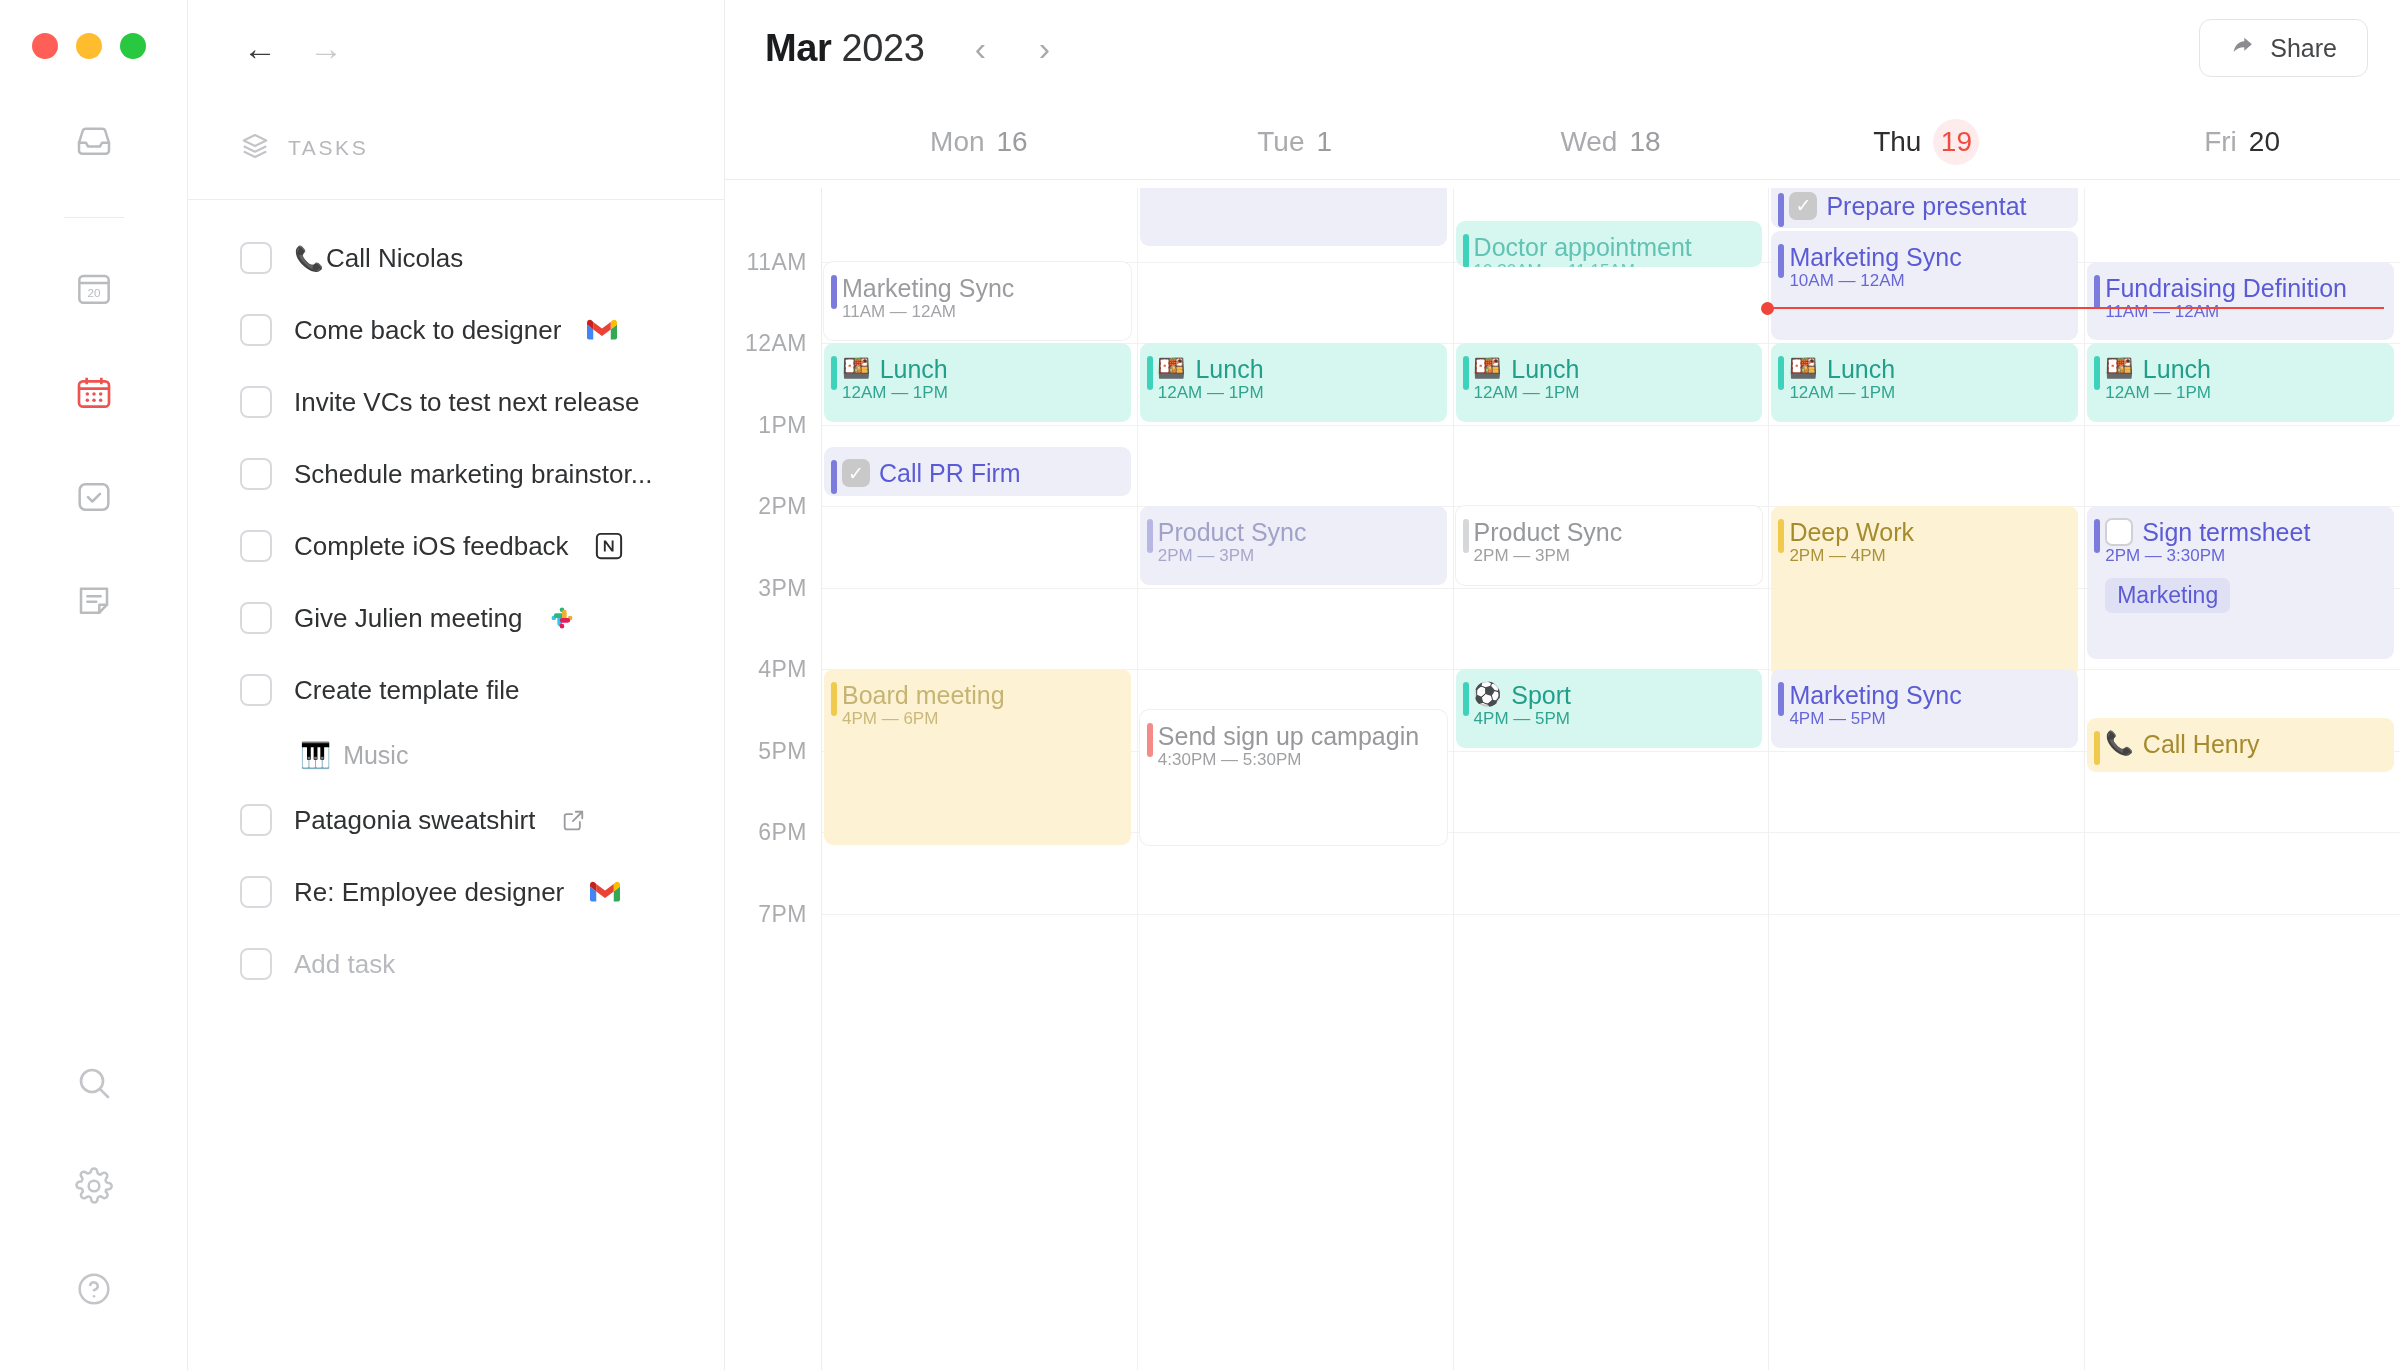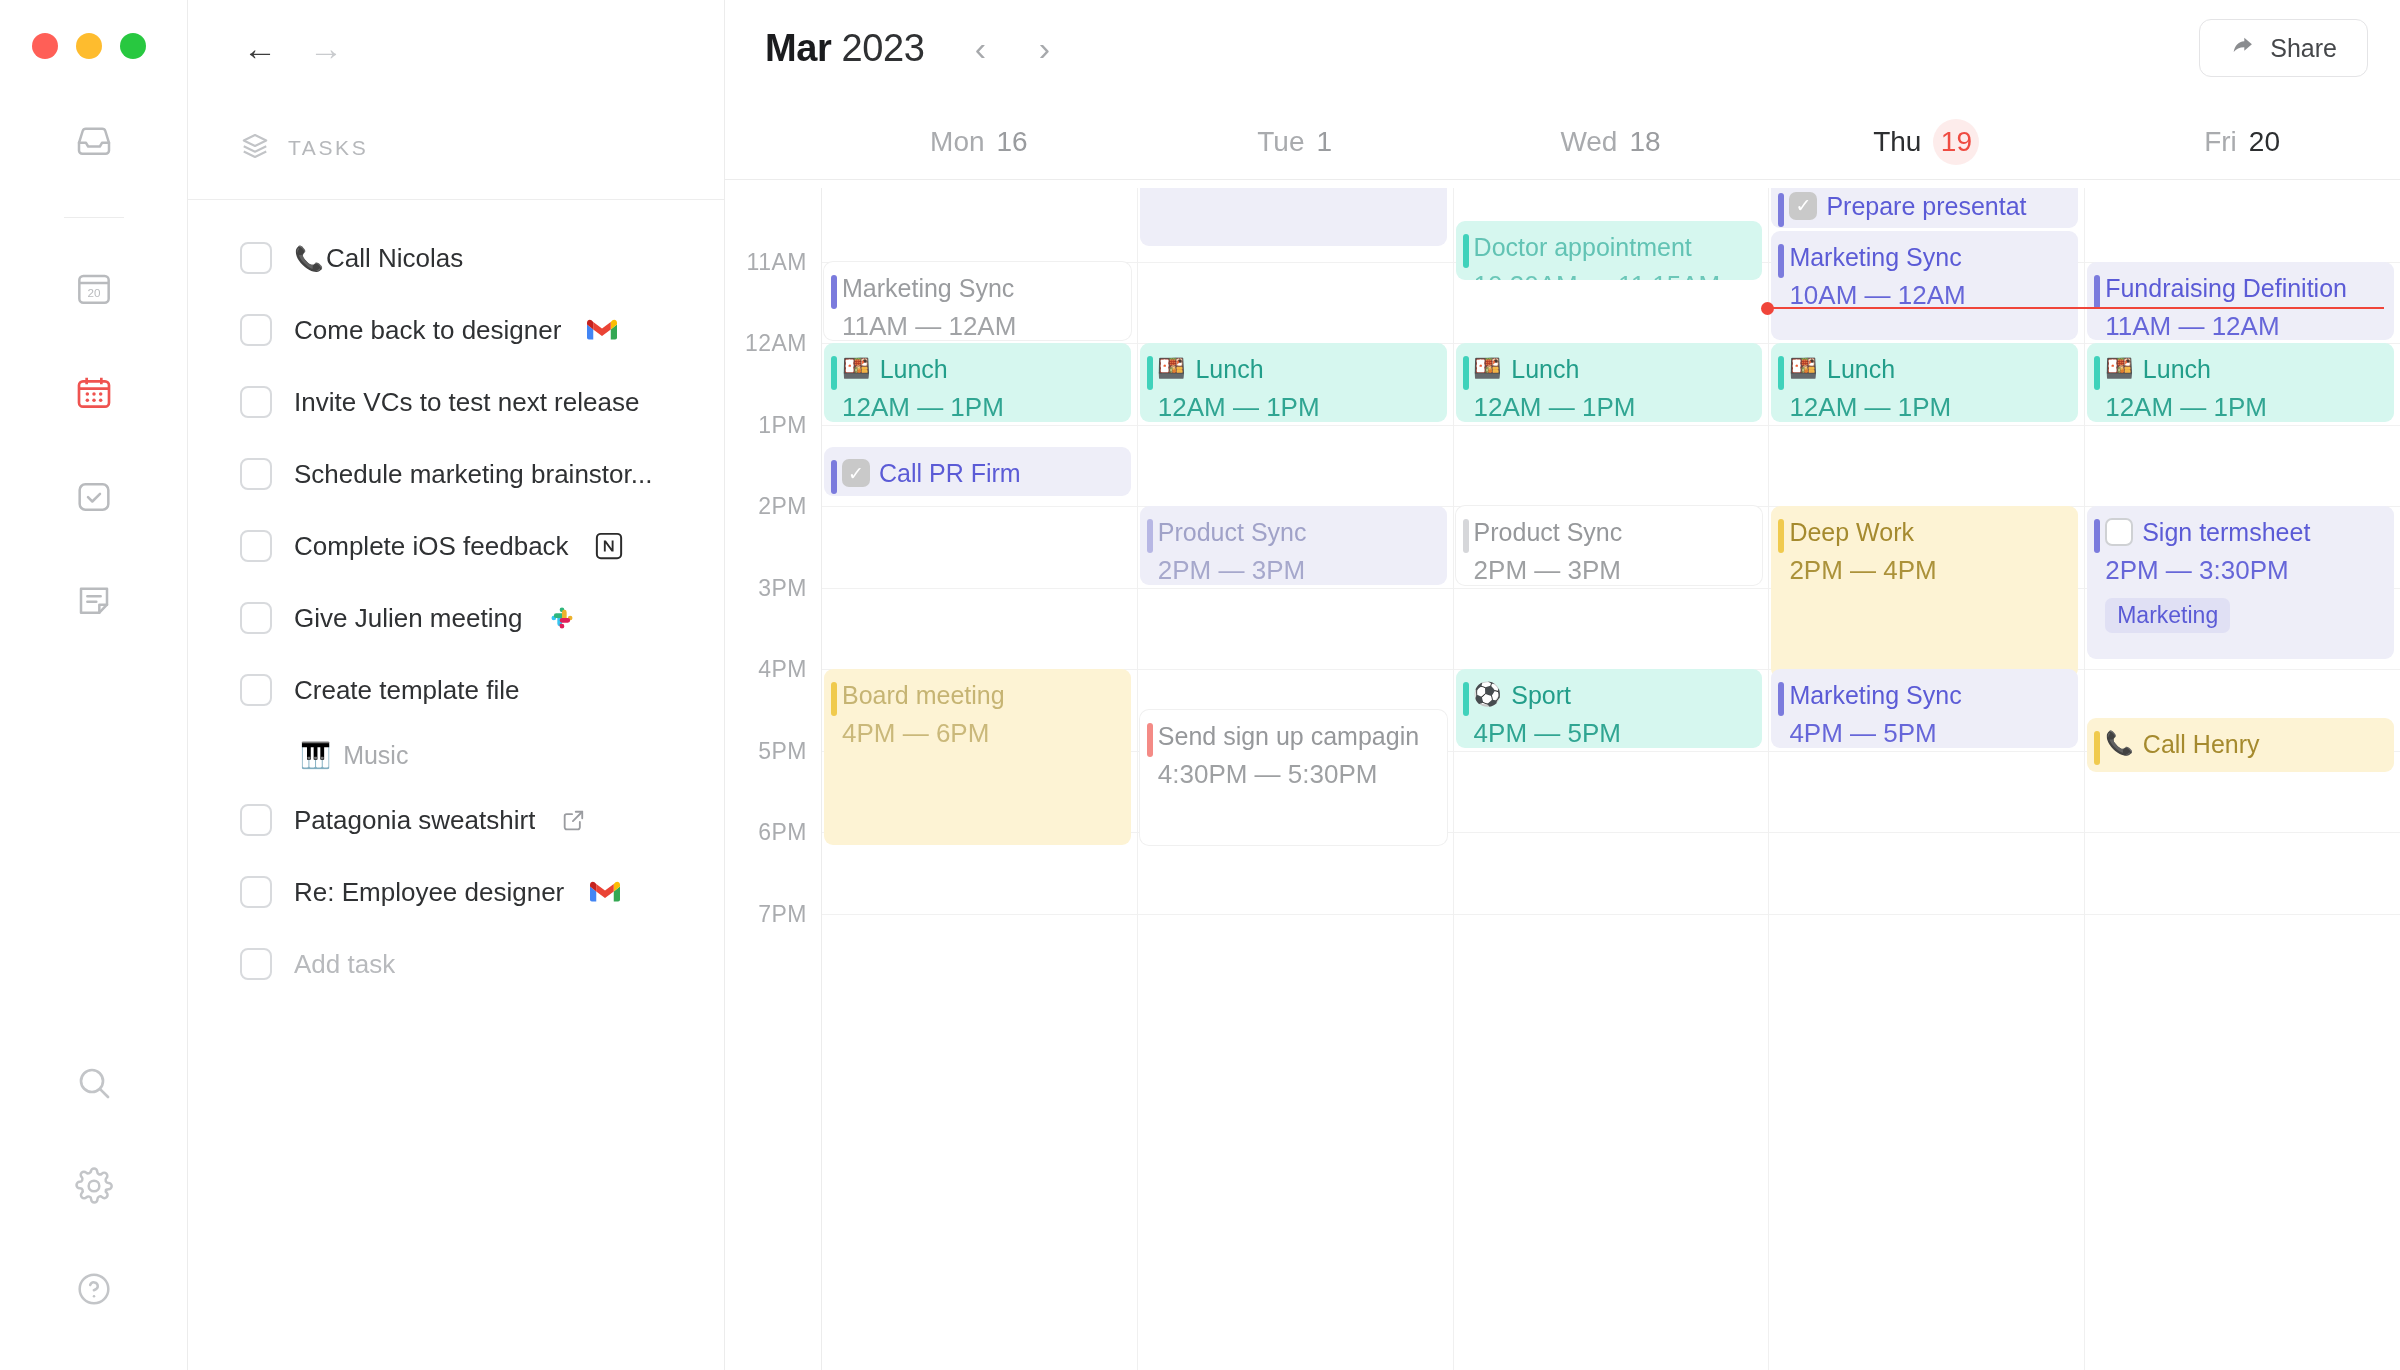--- a/index.html
+++ b/index.html
@@ -104,21 +104,21 @@
   .cols { flex:1; display:flex; position:relative; }
   .col { flex:1; position:relative; border-left:1px solid #f0f0f0; }
   .col:first-child { border-left:1px solid #ececec; }
   .hline { position:absolute; left:0; right:0; height:1px; background:#f1f1f1; }
 
   .ev { position:absolute; left:2px; right:6px; border-radius:9px; overflow:hidden;
     padding:12px 0 0 18px; }
   .ev .bar { position:absolute; left:7px; top:13px; width:6px; height:34px; border-radius:4px; }
   .ev .ttl { font-size:25px; line-height:1.12; display:flex; align-items:center; gap:9px;
     white-space:nowrap; }
-  .ev .tm { font-size:26px; margin-top:9px; opacity:.92; white-space:nowrap; }
+  .ev .tm { font-size:17px; opacity:.92; white-space:nowrap; }
   .ev .tag { display:inline-block; margin-top:12px; font-size:23px; padding:4px 12px; border-radius:7px; }
   .ev .emo { font-size:23px; }
   .ev-cb { width:28px; height:28px; border-radius:7px; flex:0 0 28px;
     display:flex; align-items:center; justify-content:center; }
   .ev-cb.done { background:#c9c9c9; color:#fff; font-size:19px; }
   .ev-cb.open { background:#fff; border:2px solid #cfd1d4; }
 
   .nowline { position:absolute; height:2px; background:#f0453a; z-index:9; }
   .nowline::before { content:""; position:absolute; left:-7px; top:-5px;
     width:13px; height:13px; border-radius:50%; background:#f0453a; }
@@ -439,21 +439,21 @@
             <div class="col">
               <div class="hline" style="top: 73.5px;"></div>
               <div class="hline" style="top: 155px;"></div>
               <div class="hline" style="top: 236.5px;"></div>
               <div class="hline" style="top: 318px;"></div>
               <div class="hline" style="top: 399.5px;"></div>
               <div class="hline" style="top: 481px;"></div>
               <div class="hline" style="top: 562.5px;"></div>
               <div class="hline" style="top: 644px;"></div>
               <div class="hline" style="top: 725.5px;"></div>
-              <div class="ev" style="top: 32.75px; height: 59px; background: rgb(214, 247, 239); color: rgb(98, 195, 180);">
+              <div class="ev" style="top: 32.75px; height: 46px; background: rgb(214, 247, 239); color: rgb(98, 195, 180);">
                 <span class="bar" style="background:#3fd2bb"></span>
                 <div class="ttl">
                   <span>Doctor appointment</span>
                 </div>
                 <div class="tm">10:30AM — 11:15AM</div>
               </div>
               <div class="ev" style="top: 155px; height: 78.5px; background: rgb(214, 247, 239); color: rgb(34, 158, 138);">
                 <span class="bar" style="background:#3fd2bb"></span>
                 <div class="ttl">
                   <span class="emo">🍱</span>

